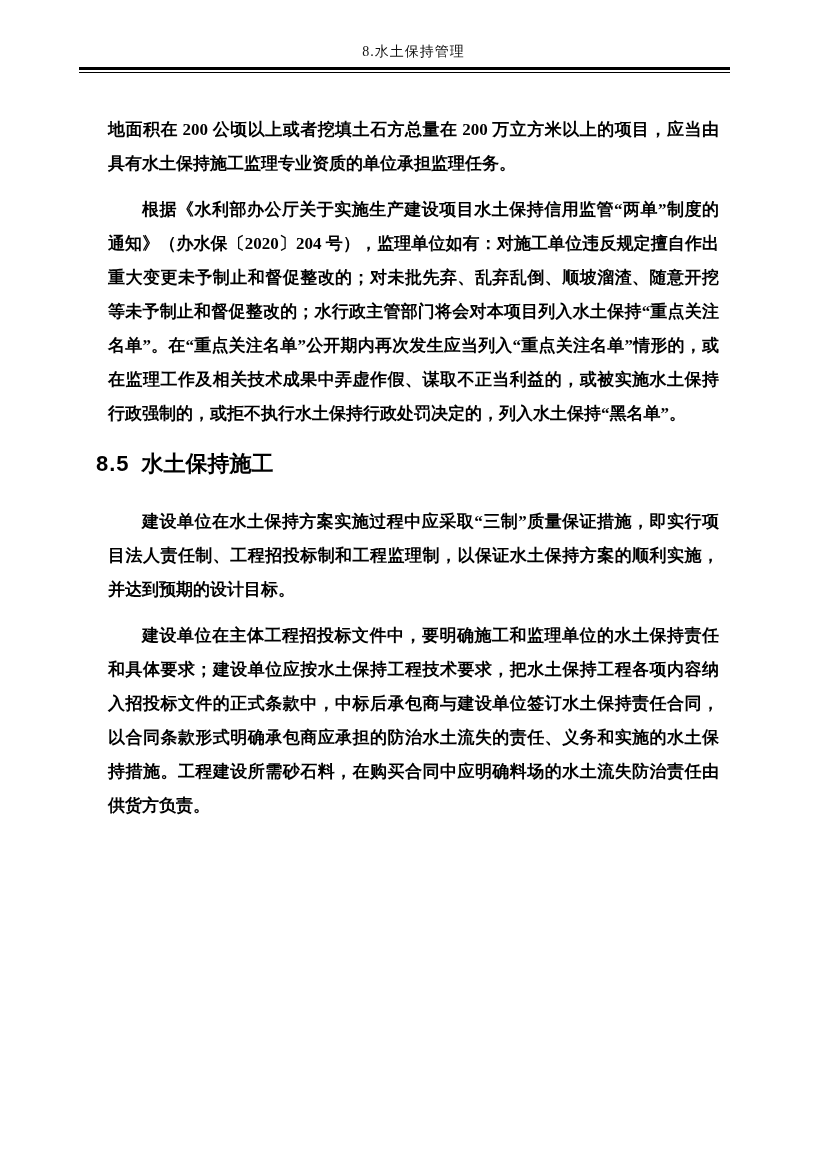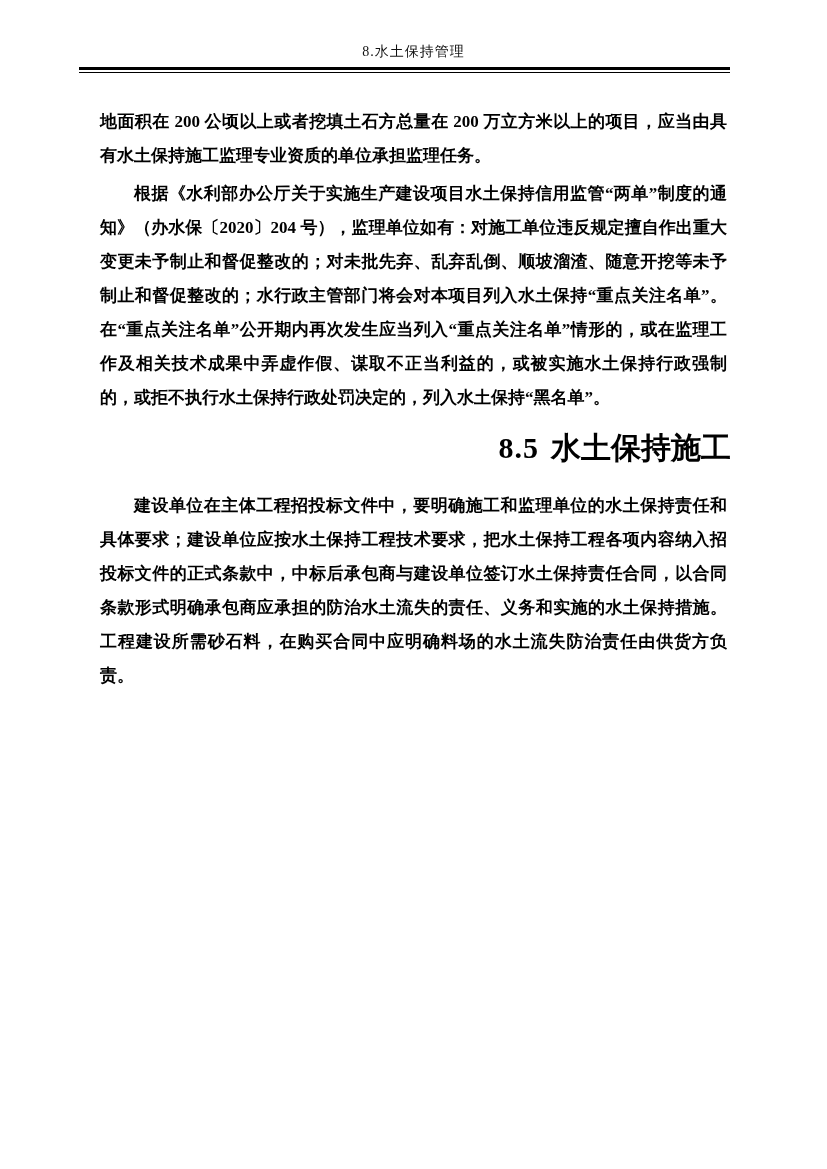--- a/index.html
+++ b/index.html
@@ -45,35 +45,35 @@
     left: 96px;
     width: 635px;
     font-family: "Liberation Serif", "DejaVu Serif", serif;
     font-size: 17px;
     line-height: 34px;
     font-weight: 600;
     text-align: justify;
     color: #000000;
   }
   .para {
-    margin: 4px;
+    margin: 12px;
     padding: 0;
     text-indent: 2em;
   }
   .para.no-indent {
     text-indent: 0;
   }
   .section-heading {
     margin: 18px 0 26px 0;
     padding: 0;
-    font-family: Liberation Serif, serif;
-    font-size: 30px;
+    font-family: Liberation Sans, sans-serif;
+    font-size: 22px;
     line-height: 30px;
     font-weight: 700;
-    text-align: right;
+    text-align: left;
     text-indent: 0;
   }
   .heading-number {
     margin-right: 12px;
     letter-spacing: 1px;
   }
 </style>
 </head>
 <body>
 
@@ -87,18 +87,19 @@
 
     <p class="para no-indent">地面积在 200 公顷以上或者挖填土石方总量在 200 万立方米以上的项目，应当由具有水土保持施工监理专业资质的单位承担监理任务。</p>
 
 
     <p class="para">根据《水利部办公厅关于实施生产建设项目水土保持信用监管“两单”制度的通知》（办水保〔2020〕204 号），监理单位如有：对施工单位违反规定擅自作出重大变更未予制止和督促整改的；对未批先弃、乱弃乱倒、顺坡溜渣、随意开挖等未予制止和督促整改的；水行政主管部门将会对本项目列入水土保持“重点关注名单”。在“重点关注名单”公开期内再次发生应当列入“重点关注名单”情形的，或在监理工作及相关技术成果中弄虚作假、谋取不正当利益的，或被实施水土保持行政强制的，或拒不执行水土保持行政处罚决定的，列入水土保持“黑名单”。</p>
 
     <h2 class="section-heading">
       <span class="heading-number">8.5</span><span class="heading-text">水土保持施工</span>
     </h2>
 
+    <p class="para">建设单位在水土保持方案实施过程中应采取“三制”质量保证措施，即实行项目法人责任制、工程招投标制和工程监理制，以保证水土保持方案的顺利实施，并达到预期的设计目标。</p>
 
     <p class="para">建设单位在主体工程招投标文件中，要明确施工和监理单位的水土保持责任和具体要求；建设单位应按水土保持工程技术要求，把水土保持工程各项内容纳入招投标文件的正式条款中，中标后承包商与建设单位签订水土保持责任合同，以合同条款形式明确承包商应承担的防治水土流失的责任、义务和实施的水土保持措施。工程建设所需砂石料，在购买合同中应明确料场的水土流失防治责任由供货方负责。</p>
 
 
   </div>
 </div>
 
 </body></html>

